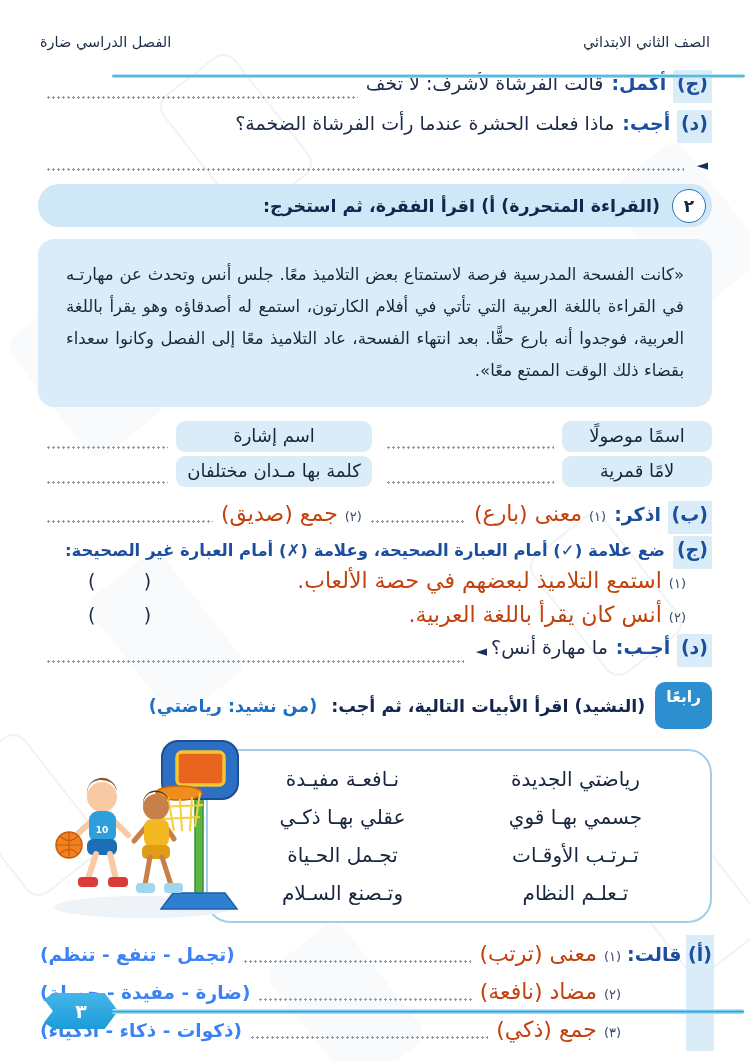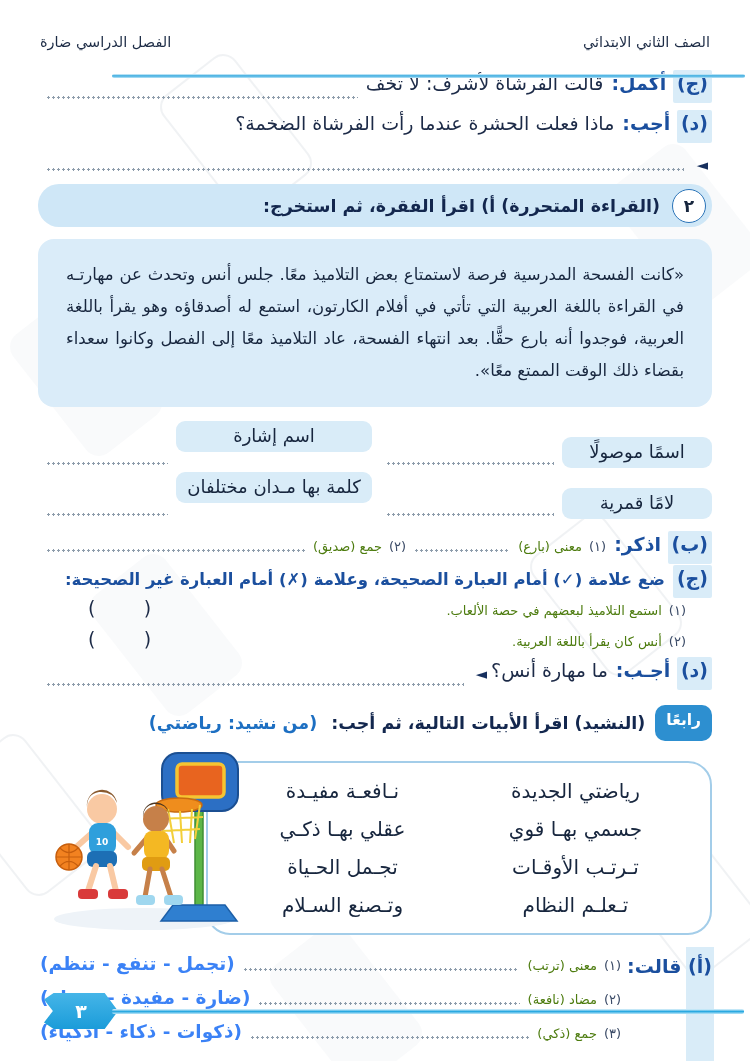--- a/index.html
+++ b/index.html
@@ -49,38 +49,38 @@
 
   
   .parabox { background:#daecf9; border-radius:16px; padding:12px 20px; margin:0 0 14px 0; }
   .parabox p { margin:8px; font-size:16.5px; line-height:32px; text-align:justify; color:#17263e; }
 
   
   .extract { display:grid; grid-template-columns:1fr 1fr; column-gap:6px; row-gap:4px; margin-bottom:14px; }
   .exrow { display:flex; align-items:baseline; }
   .exlabel { background:#d9ecf8; color:#17263e; font-size:18px; text-align:center;
              padding:4px 8px 6px; white-space:nowrap;border-radius:9px; }
-  .exrow.r .exlabel { min-width:150px;margin-top:16px; }
+  .exrow.r .exlabel { min-width:150px; }
   .exrow.l .exlabel { min-width:196px; }
 
   
   .bline { display:flex; align-items:baseline; margin-bottom:12px; }
   .itemnum { font-size:13px; color:#3a4a66; margin-left:7px; white-space:nowrap; }
-  .itext { font-size:13px; white-space:nowrap; color:#4d7c0f; }
+  .itext { font-size:22px; white-space:nowrap; color:#c2410c; }
 
   
   .tfhead { display:flex; align-items:baseline; margin-bottom:8px; }
   .tfhead .heading { font-weight:bold; color:#1b4f9e; font-size:16.5px; white-space:nowrap; }
   .tfitem { display:flex; align-items:baseline; padding:0 26px 0 0; margin-bottom:9px; }
   .parens { white-space:pre; font-size:19px; margin-right:auto; margin-left:50px; color:#1c2a47; }
 
   
   .fourth { display:flex; align-items:center; margin:16px 0 10px 0; }
   .badge { background:#2d8fd0; color:#ffffff; font-weight:bold; font-size:15.5px;
-           border-radius:10px; padding:6px 11px 12px; margin-left:10px; white-space:nowrap; }
+           border-radius:10px; padding:6px 11px 23px; margin-left:10px; white-space:nowrap; }
   .fourth .t1 { font-weight:bold; color:#13274e; font-size:17.5px; white-space:nowrap; }
   .fourth .t2 { font-weight:bold; color:#1d6fc2; font-size:17.5px; white-space:nowrap; margin-right:14px; }
 
   
   .poemwrap { position:relative; height:188px; margin-bottom:8px; }
   .poembox { position:absolute; right:0; left:168px; top:10px; bottom:4px;
              background:#ffffff; border:2.5px solid #a3cde9; border-radius:24px;
              display:flex; flex-direction:row; align-items:center; padding:8px 18px; }
   .versecol { flex:1; display:flex; flex-direction:column; justify-content:center; height:100%; }
   .versecol div { font-size:20px; color:#17263e; text-align:center; line-height:38px; white-space:nowrap; }

